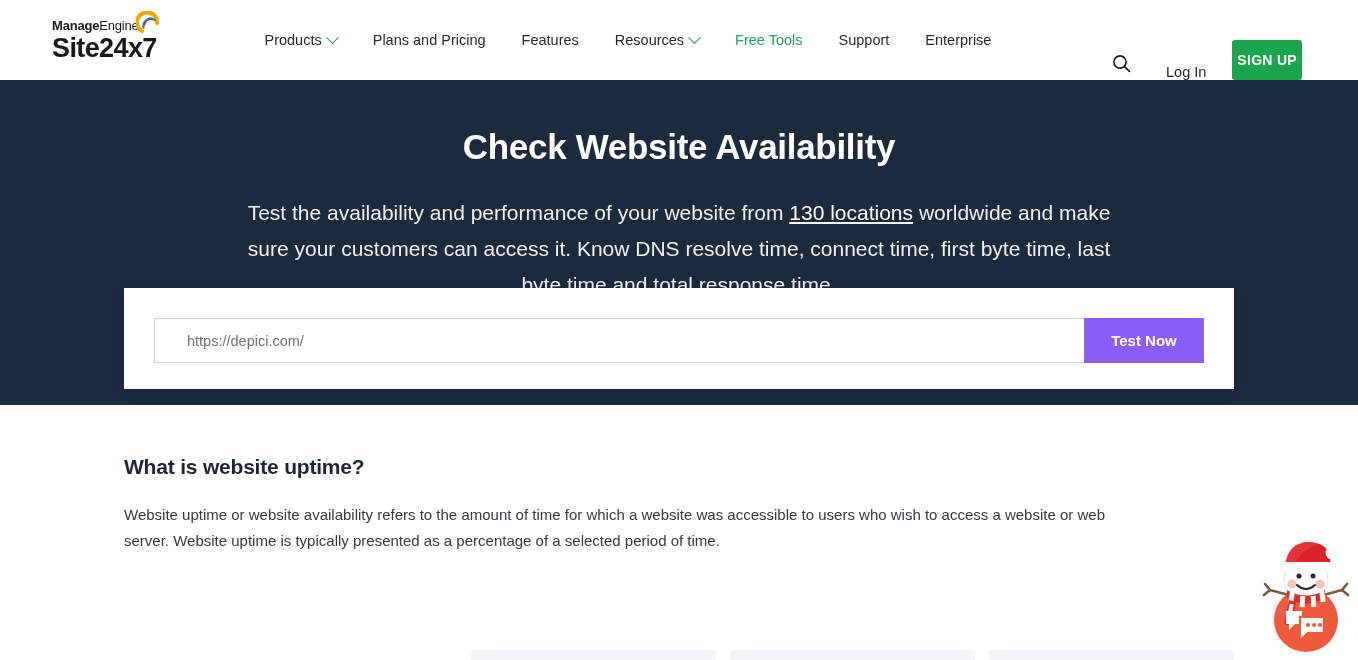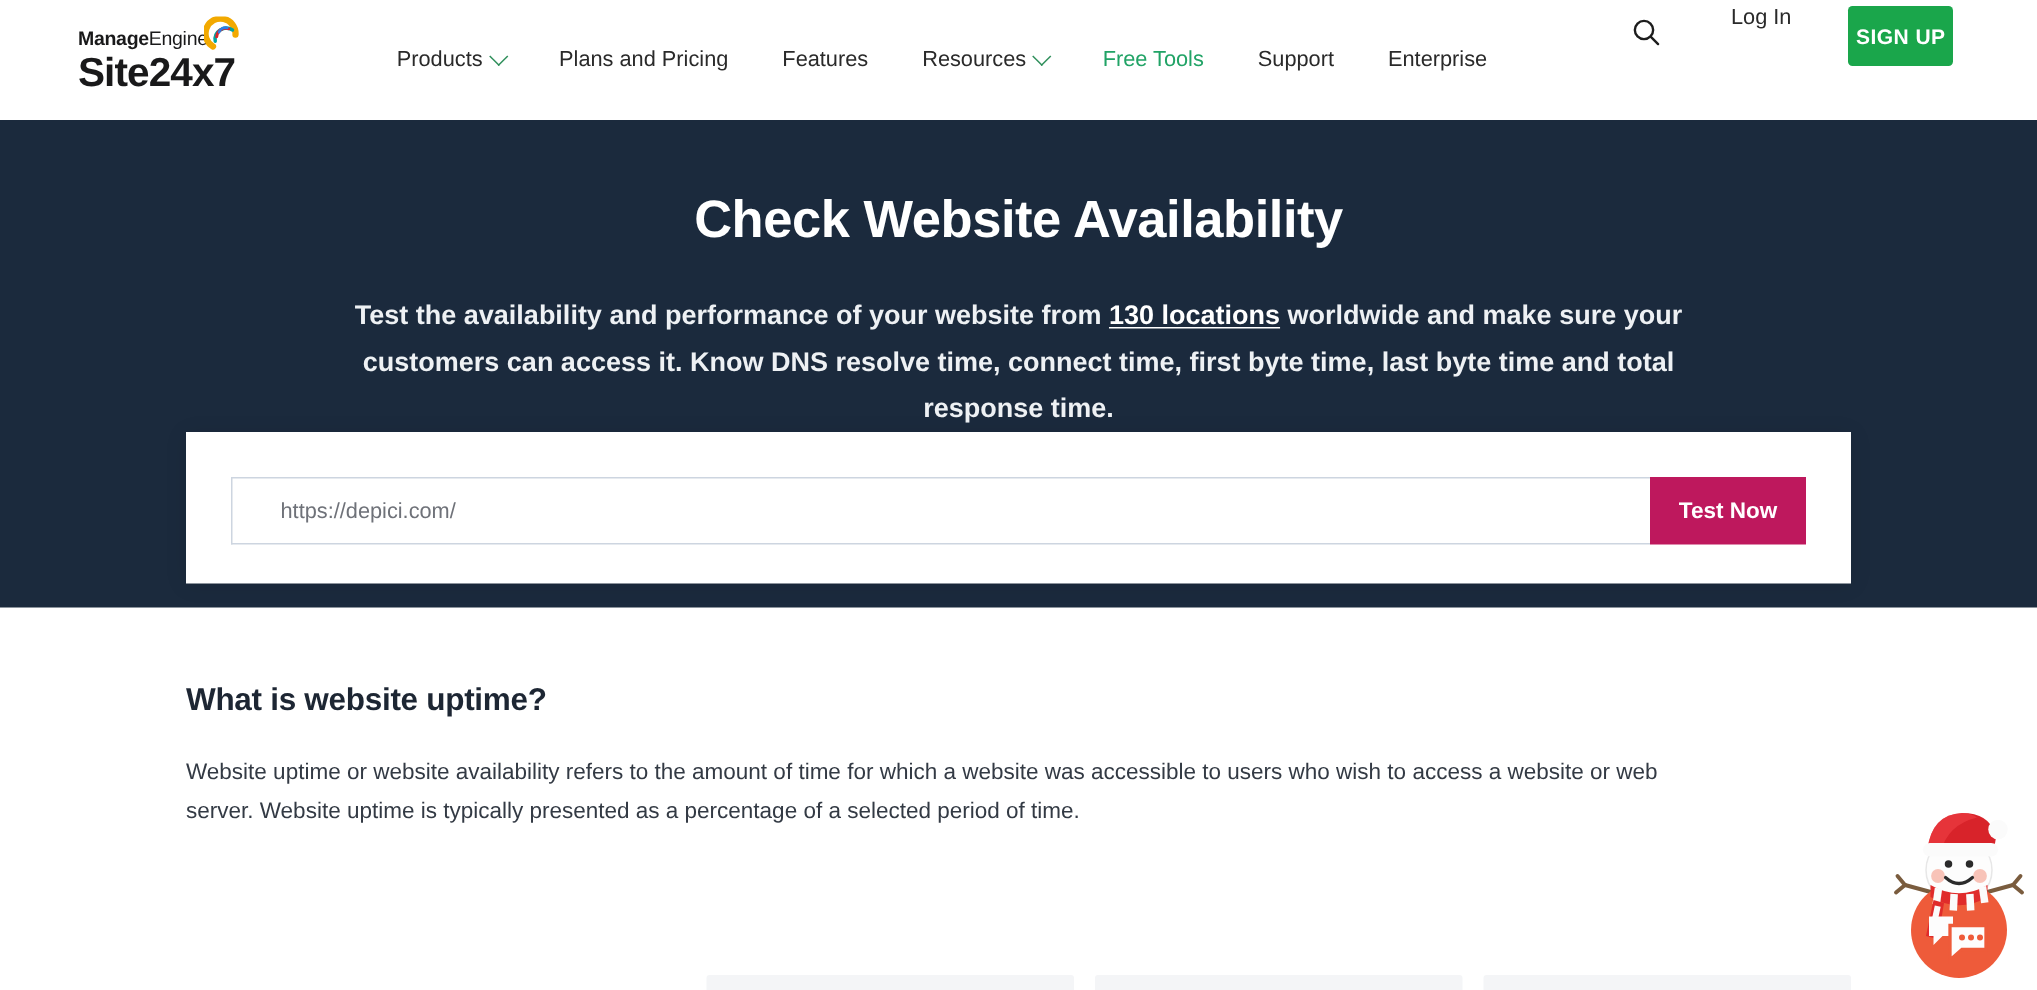--- a/index.html
+++ b/index.html
@@ -71,24 +71,24 @@
   .chev {
     width: 9px; height: 9px;
     border-right: 1.6px solid #2f8f5b;
     border-bottom: 1.6px solid #2f8f5b;
     transform: rotate(45deg) translate(-2px,-2px);
   }
 
   .header-right {
     position: absolute;
     right: 56px;
-    top: 4px; bottom: 0;
-    display: flex;
-    align-items: flex-start;
-    gap: 16px;
+    top: 16px; bottom: 0;
+    display: flex;
+    align-items: flex-end;
+    gap: 4px;
   }
   .search-btn {
     width: 34px; height: 34px;
     display: flex; align-items: center; justify-content: center;
     cursor: pointer;
     background: none; border: none;
   }
   .login-link {
     font-size: 14.5px;
     color: #2a2a2a;
@@ -119,24 +119,24 @@
   }
   .hero h1 {
     font-size: 35px;
     font-weight: bold;
     color: #ffffff;
     letter-spacing: -0.3px;
   }
   .hero p {
     margin: 28px auto 11px;
     width: 890px;
-    font-size: 18px;
+    font-size: 21px;
     line-height: 1.72;
     color: #eef1f4;
-    font-weight: 700;
+    font-weight: 400;
   }
   .hero p a {
     color: #ffffff;
     text-decoration: underline;
     text-underline-offset: 2px;
   }
 
   
   .card-zone {
     position: relative;
@@ -168,22 +168,22 @@
     border-right: none;
     background: #fff;
     padding: 0 32px;
     font-size: 14.5px;
     color: #4a4a4a;
     font-family: "Liberation Sans", sans-serif;
     outline: none;
   }
   .url-input::placeholder { color: #6f7279; }
   .test-btn {
-    width: 104px;
-    background: #be185d;
+    width: 120px;
+    background: #8b5cf6;
     color: #ffffff;
     border: none;
     font-size: 15px;
     font-weight: bold;
     cursor: pointer;
     font-family: "Liberation Sans", sans-serif;
   }
   .loc-row {
     margin-top: 18px;
     font-size: 13px;

